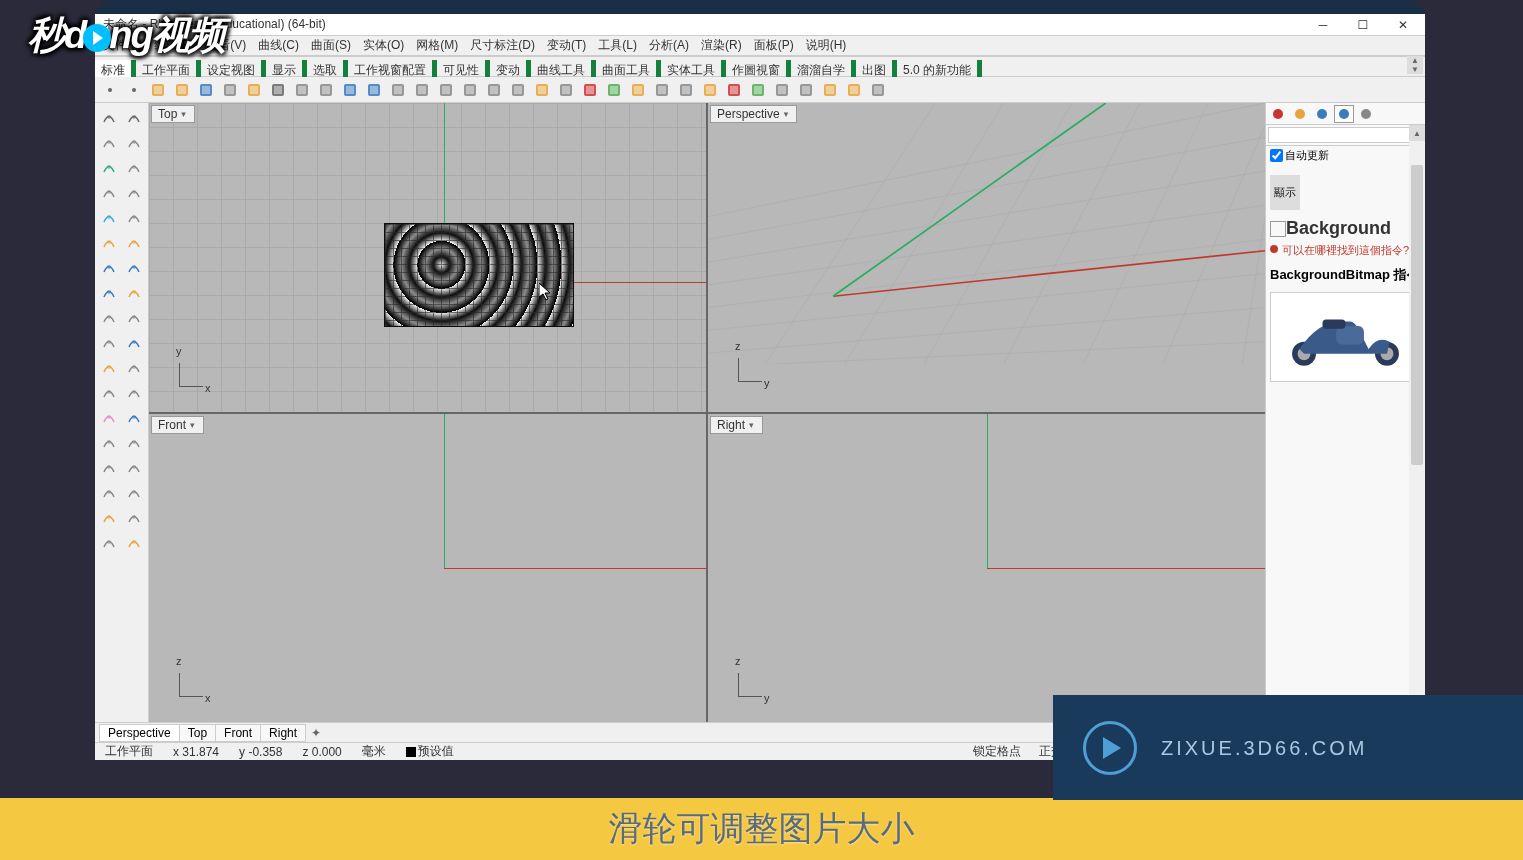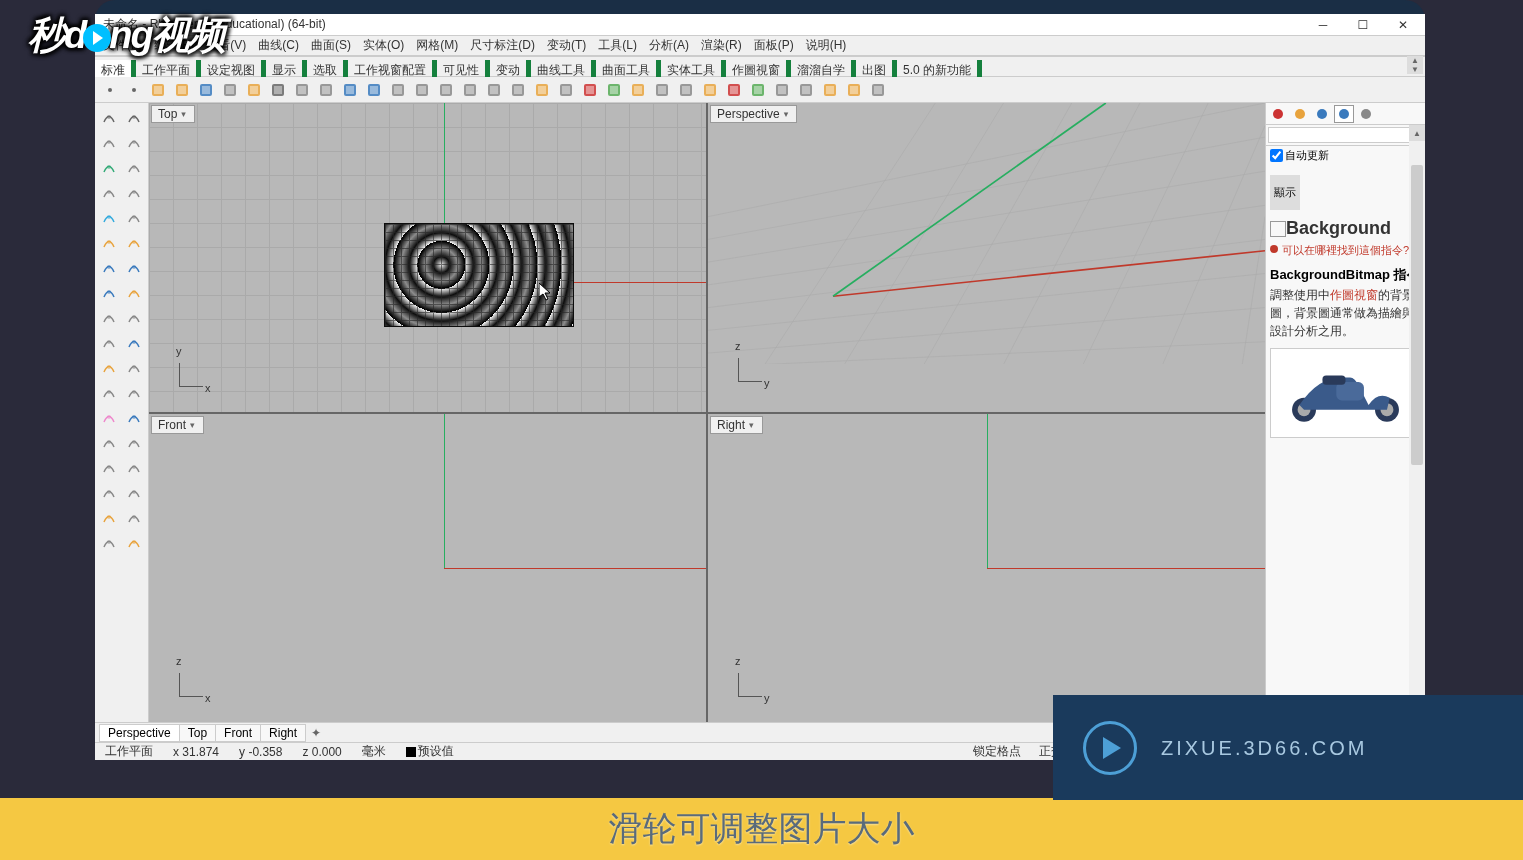--- a/index.html
+++ b/index.html
@@ -711,23 +711,20 @@
           <span class="panel-section-head">顯示</span>
           <div class="panel-big-label">
             <span class="iconbox"></span>
             <span>Background</span>
           </div>
           <div class="panel-help-link">
             <span class="dot"></span>
             <span>可以在哪裡找到這個指令?</span>
           </div>
           <div class="panel-cmd-name">BackgroundBitmap 指令</div>
-          <div class="panel-desc">
-            <span>調整使用中</span><span class="hl">作圖視窗</span><span>的背景圖，背景圖通常做為描繪與設計分析之用。</span>
-          </div>
           <div class="panel-img">
             <svg class="scooter" viewBox="0 0 140 70">
               <circle cx="25" cy="55" r="13" fill="#2a3a5a"></circle>
                 <circle cx="115" cy="55" r="13" fill="#2a3a5a"></circle>
               <circle cx="25" cy="55" r="7" fill="#aaa"></circle>
                 <circle cx="115" cy="55" r="7" fill="#aaa"></circle>
               <path d="M20 50 Q40 20 65 20 L75 20 Q80 20 85 30 L95 50 Q105 35 118 42 L115 55 L25 55 Z" fill="#3a5a8a"></path>
               <rect x="60" y="25" width="30" height="20" rx="6" fill="#4a6a9a"></rect>
               <rect x="45" y="18" width="25" height="10" rx="4" fill="#2a3a5a"></rect>
             </svg>

